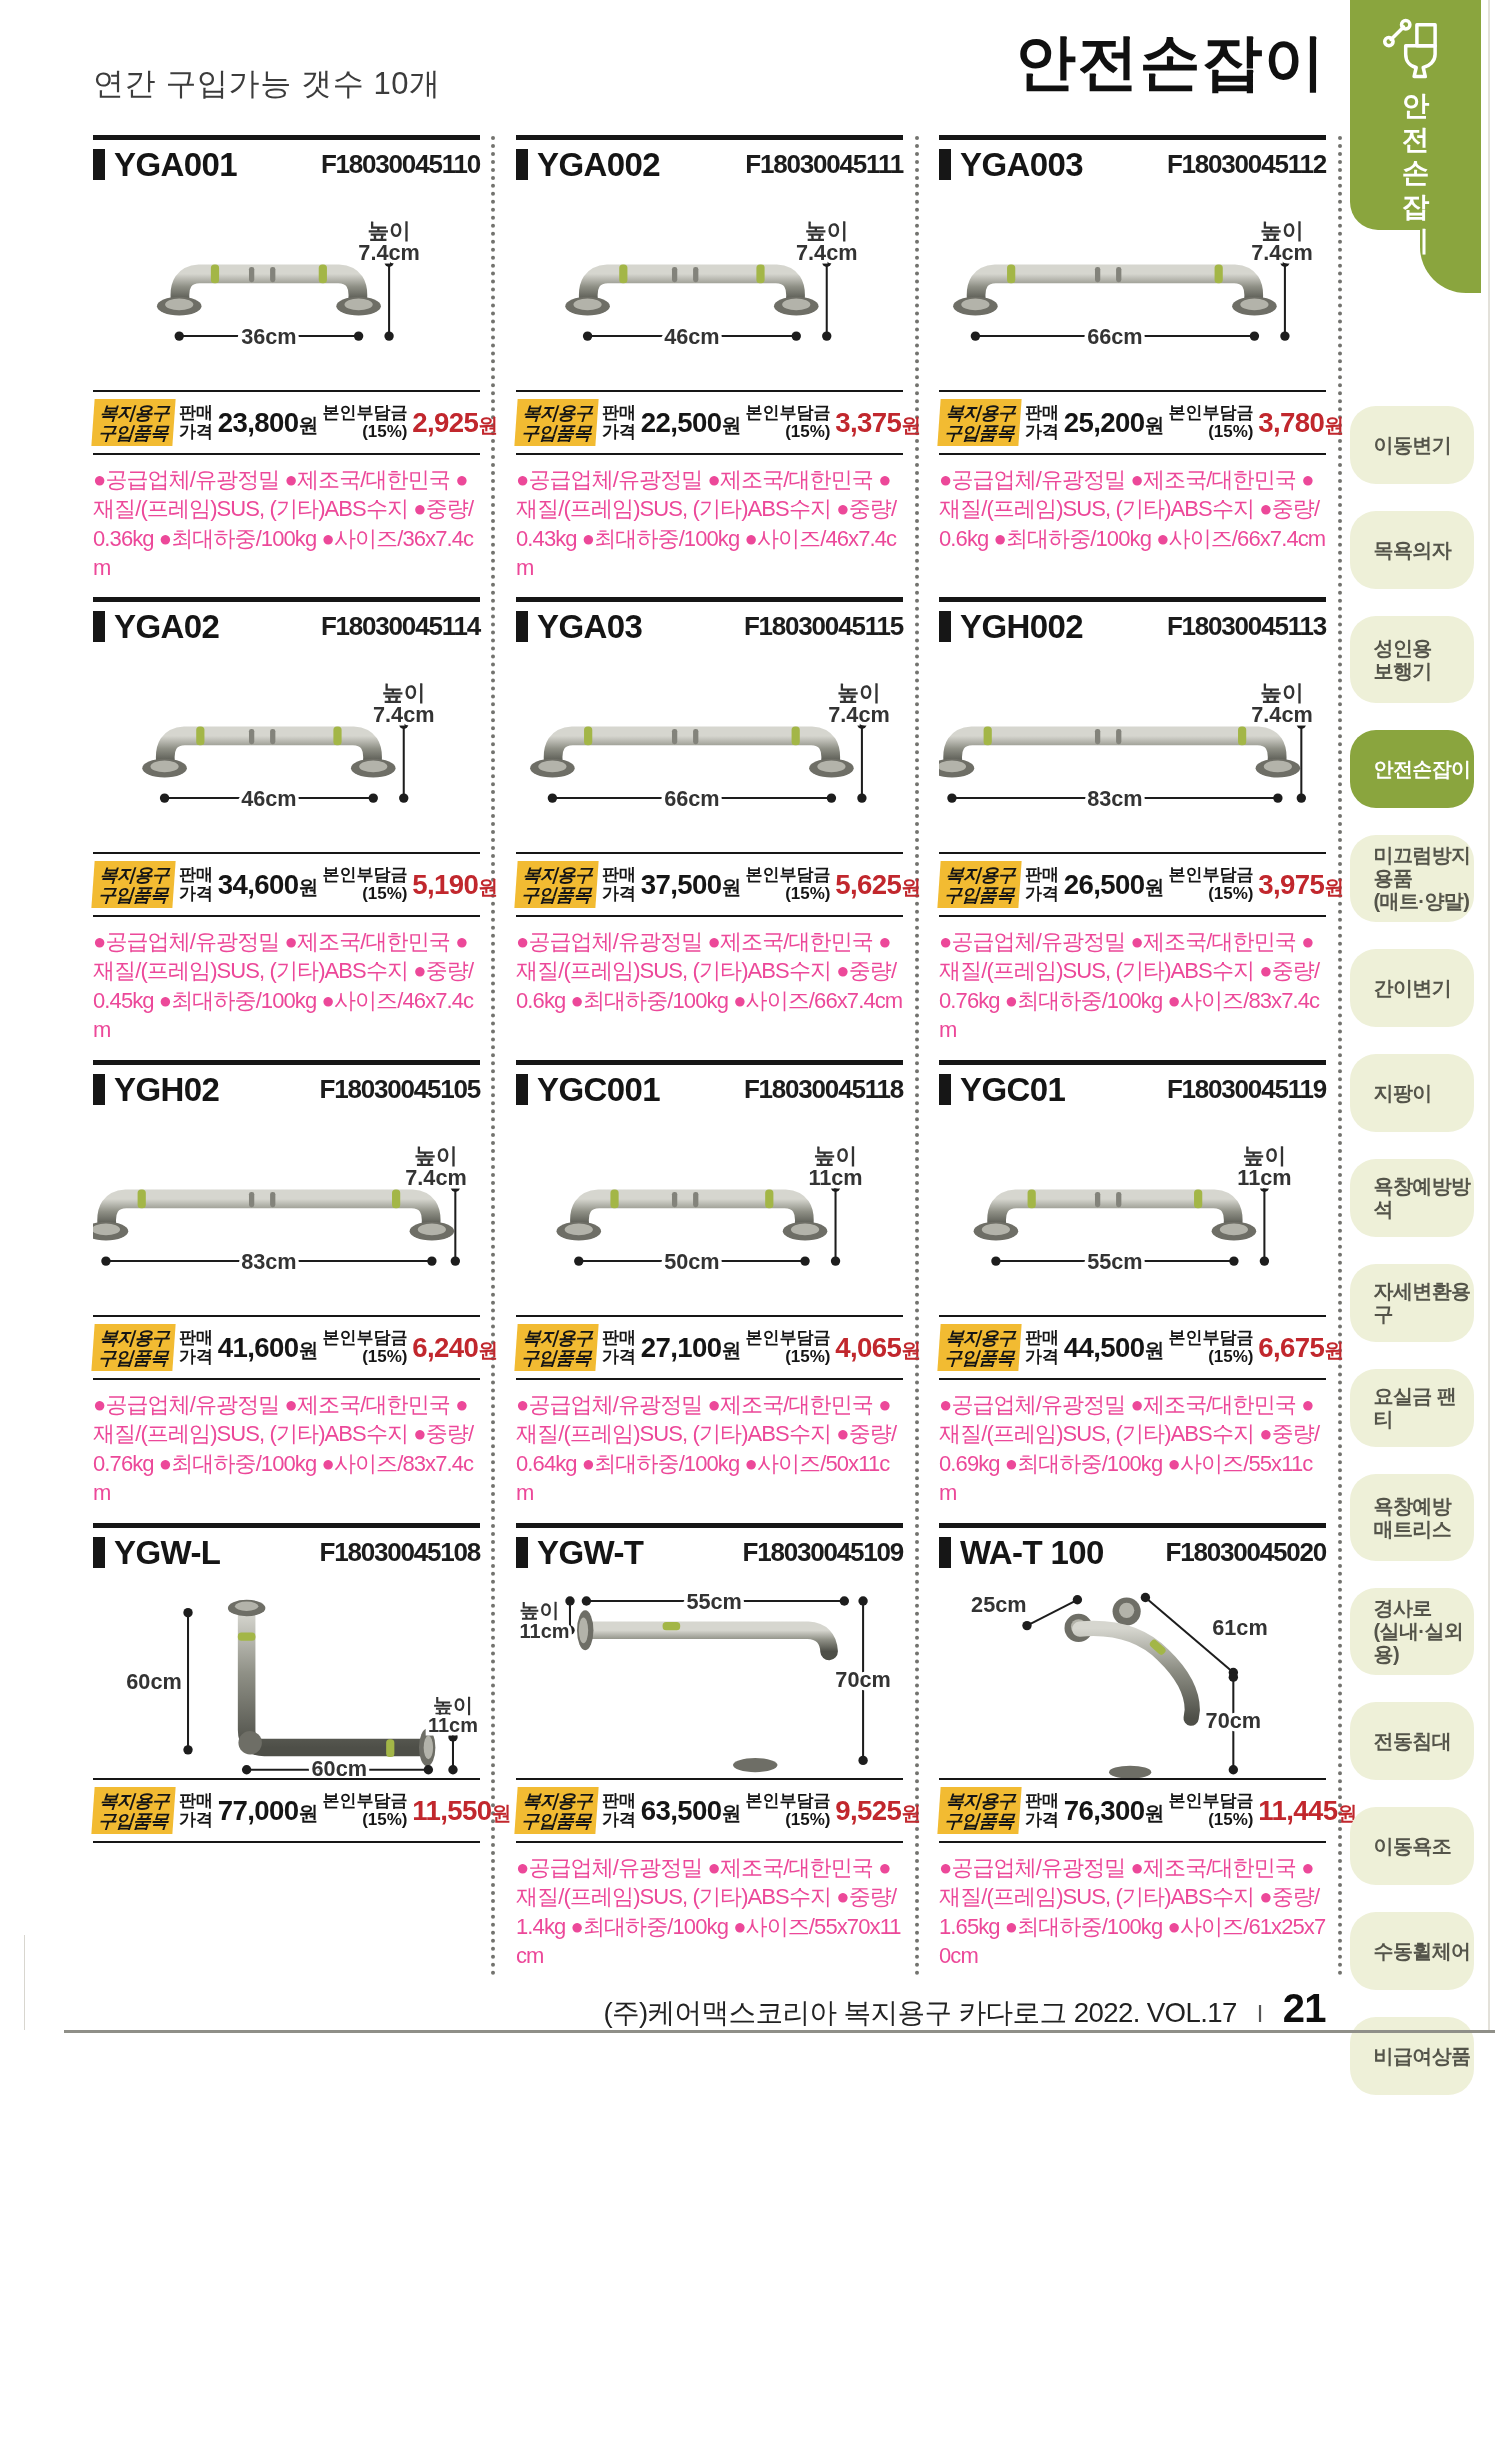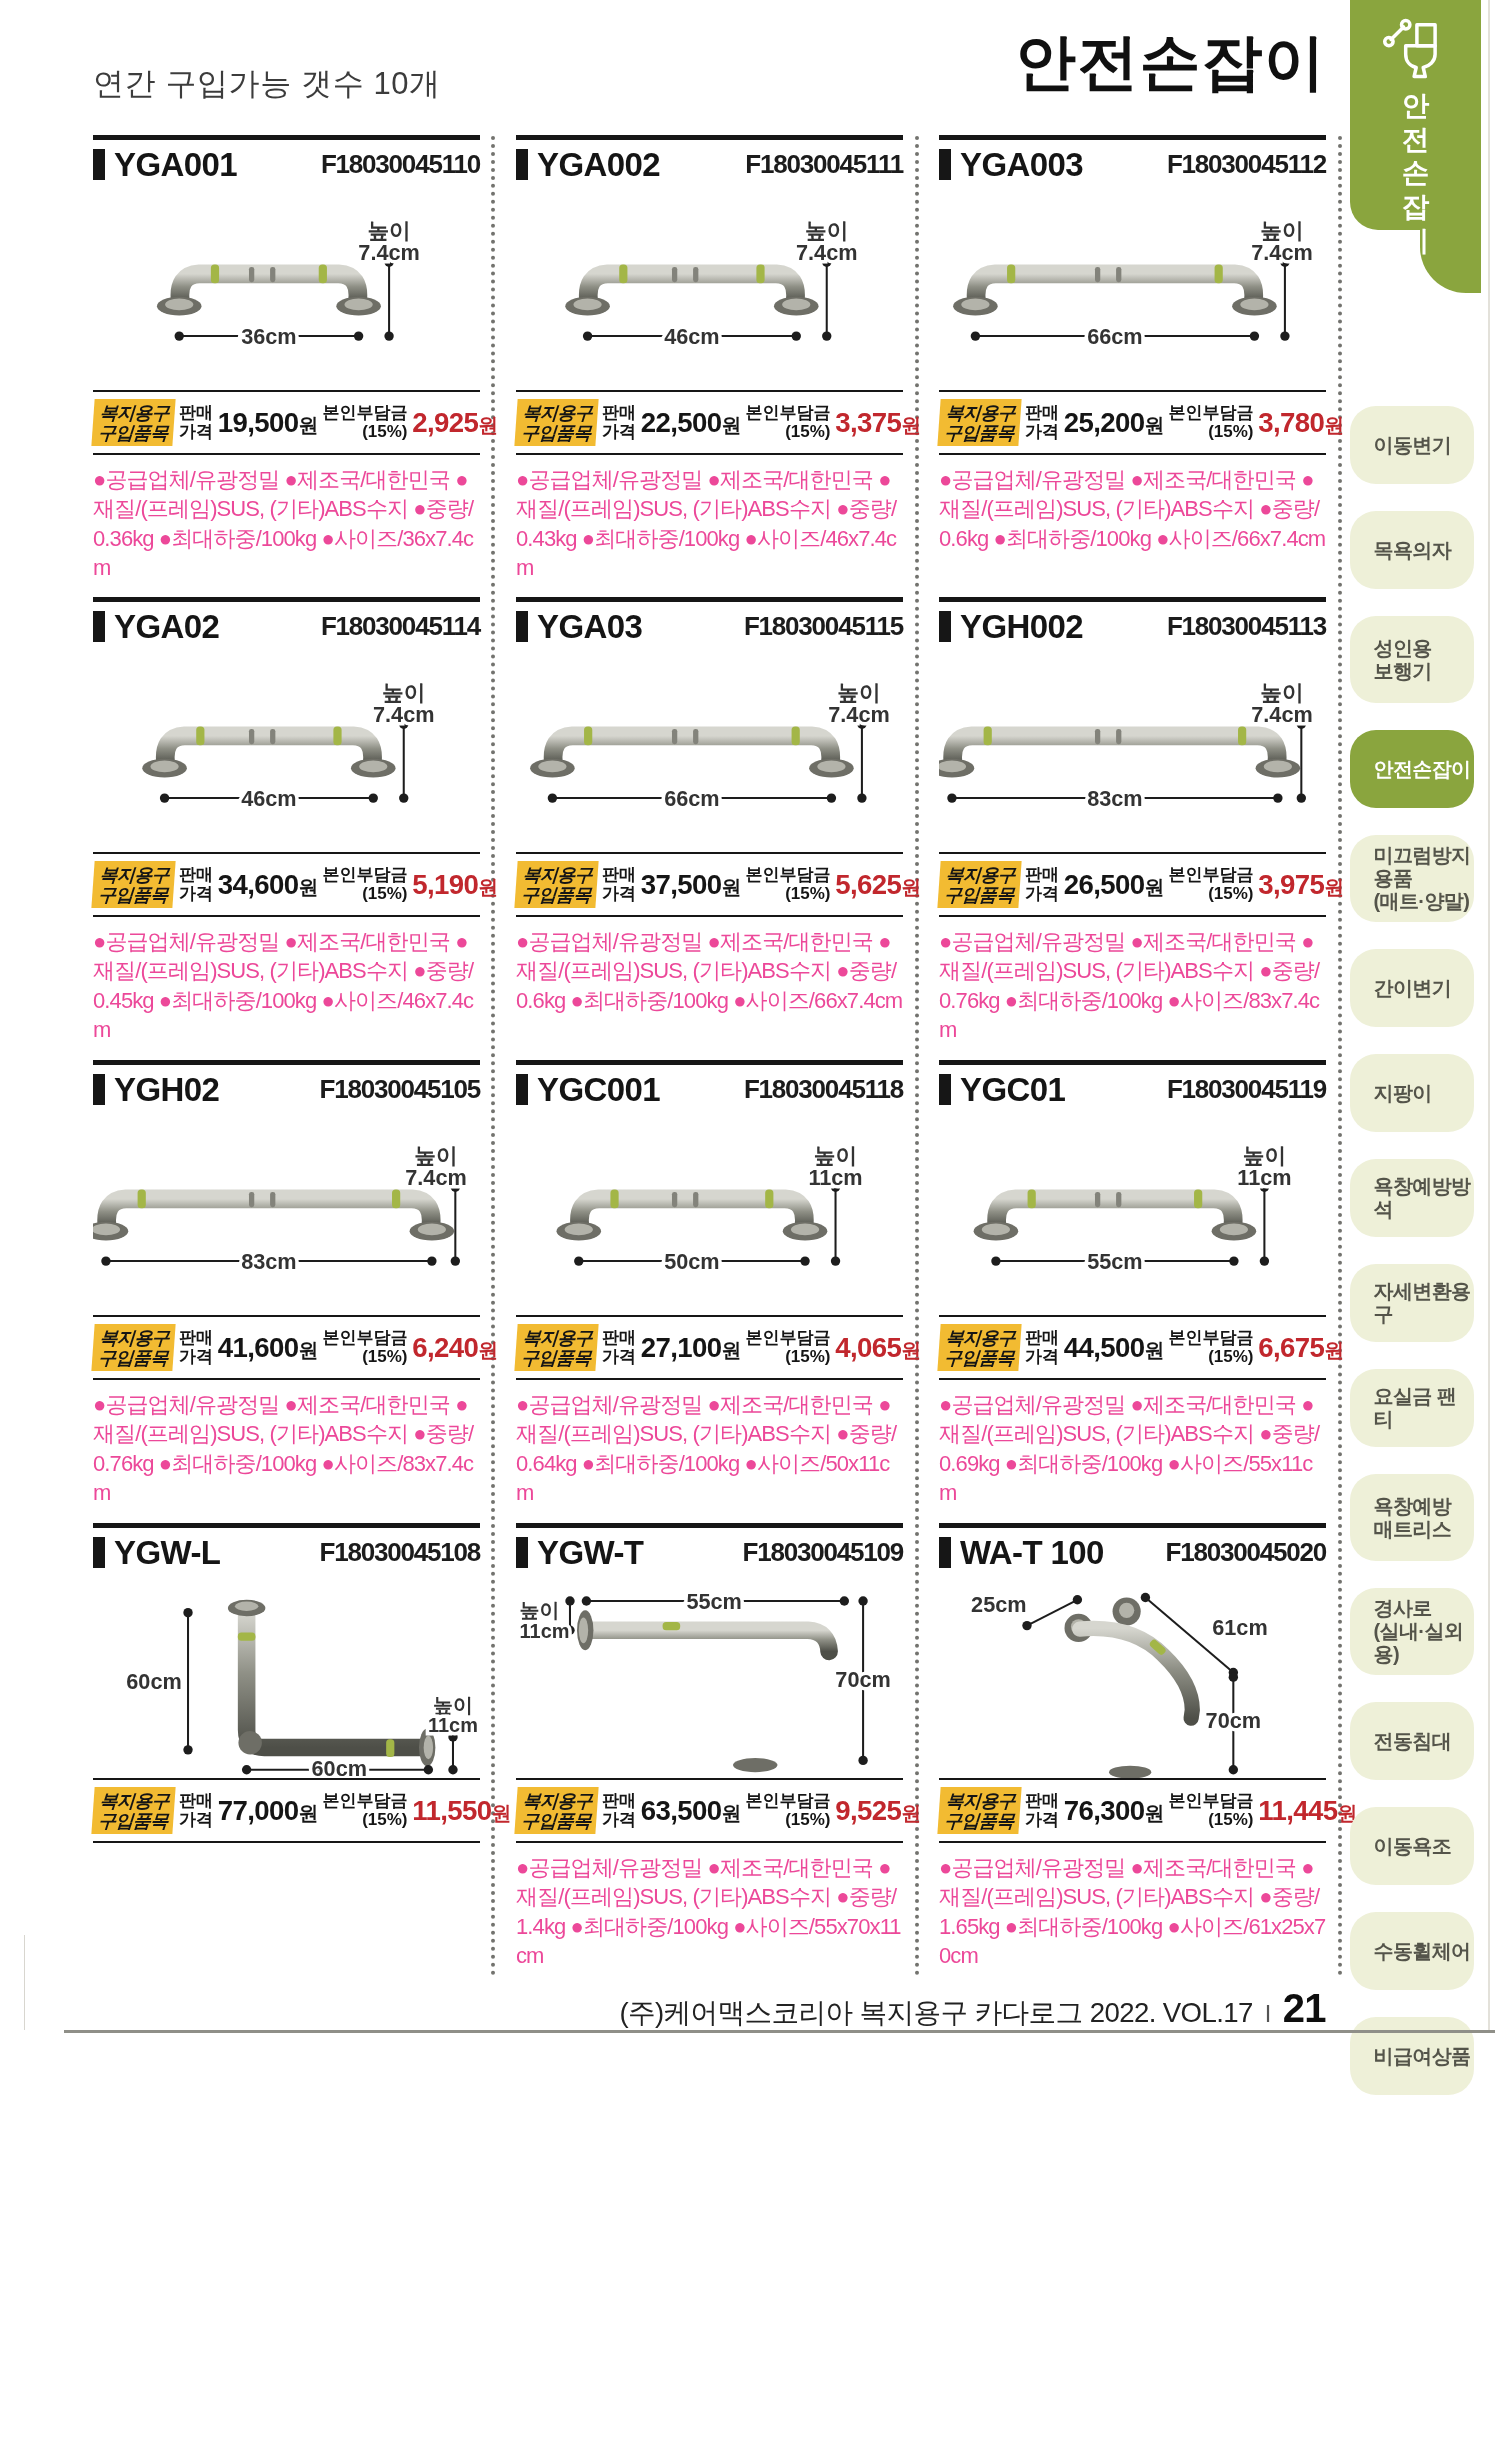--- a/index.html
+++ b/index.html
@@ -44,21 +44,21 @@
   .tab-label{position:absolute;left:1350px;top:89px;width:131px;text-align:center;color:#fff;
         font-size:27.6px;font-weight:800;line-height:1.22;white-space:pre-line;}
   .side-menu{position:absolute;left:1350px;top:406px;width:124px;}
   .pill{box-sizing:border-box;width:124px;height:78px;padding-left:23.5px;display:flex;align-items:center;
         border-radius:26px;background:#eef0d8;color:#54544a;font-size:20px;font-weight:700;
         letter-spacing:-0.6px;line-height:1.15;white-space:pre-line;margin-bottom:27px;}
   .pill.tall{height:87px;}
   .pill.active{background:#8aa53e;color:#ffffff;}
 
   
-  .footer{position:absolute;right:169px;top:1986px;display:flex;align-items:baseline;gap:12px;
+  .footer{position:absolute;right:169px;top:1986px;display:flex;align-items:baseline;gap:20px;
         font-size:27.6px;color:#222;letter-spacing:-0.6px;}
   .footer .sep{font-size:23.5px;color:#555;}
   .footer .pgnum{font-size:40px;font-weight:800;color:#0e0e0e;}
   .page-edge{position:absolute;left:64px;top:2030px;width:1431px;height:2.9px;background:#8f8f88;}
   .left-crease{position:absolute;left:23.5px;top:1935px;width:1.8px;height:95px;background:#d8d6cf;}
   .right-edge{position:absolute;left:1488px;top:0;width:2.3px;height:2030px;background:#e3e1da;}
 </style>
 </head>
 <body>
 
@@ -106,21 +106,21 @@
             <circle cx="505" cy="256" r="8" fill="#1d1d1d"></circle>
             <text x="505" y="88" text-anchor="middle" font-size="37" font-weight="600" fill="#333" stroke="#fff" stroke-width="12" paint-order="stroke" font-family="Liberation Sans, sans-serif">높이</text>
             <text x="505" y="126" text-anchor="middle" font-size="37" font-weight="600" fill="#333" stroke="#fff" stroke-width="12" paint-order="stroke" font-family="Liberation Sans, sans-serif">7.4cm</text>
           </svg>
         </div>
     <div class="pricebar">
       <div class="badge">복지용구
 구입품목</div>
       <div class="plabel">판매
 가격</div>
-      <div class="price black"><span>19,500</span><span class="won">원</span></div>
+      <div class="price black"><span>23,800</span><span class="won">원</span></div>
       <div class="plabel copay">본인부담금
 (15%)</div>
       <div class="price red"><span>2,925</span><span class="won">원</span></div>
     </div>
     <div class="specs">●공급업체/유광정밀 ●제조국/대한민국 ●재질/(프레임)SUS, (기타)ABS수지 ●중량/0.36kg ●최대하중/100kg ●사이즈/36x7.4cm</div>
       </div>
       <div class="card" style="left: 516px; top: 135px;">
     <div class="topbar"></div>
     <div class="titlerow">
       <span class="marker"></span>

